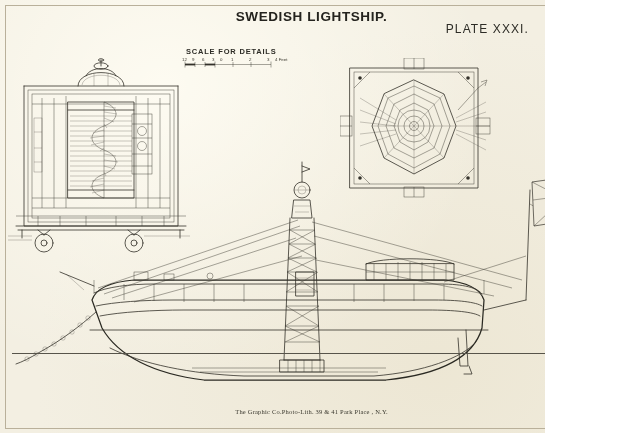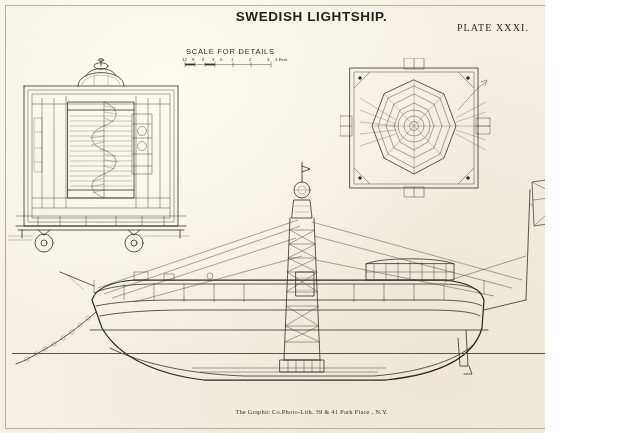--- a/index.html
+++ b/index.html
@@ -44,33 +44,33 @@
     font-family: "Liberation Sans", sans-serif;
     font-weight: bold;
     font-size: 13.5px;
     letter-spacing: 0.6px;
     color: #24231e;
   }
   .plate {
     position: absolute;
     right: 16px;
     top: 22px;
-    font-family: Liberation Serif, serif;
-    font-size: 10px;
+    font-family: Liberation Sans, sans-serif;
+    font-size: 12px;
     letter-spacing: 1.1px;
     color: #2d2c26;
     margin-left: 16px;
   }
   .scale-label {
     position: absolute;
     left: 186px;
     top: 47px;
     font-family: "Liberation Sans", sans-serif;
     font-size: 7.5px;
-    font-weight: normal;
+    font-weight: bold;
     letter-spacing: 0.8px;
     color: #2d2c26;
     text-align: right;
   }
   .scale-ticks {
     position: absolute;
     left: 163px;
     top: 57px;
     width: 130px;
     height: 10px;

